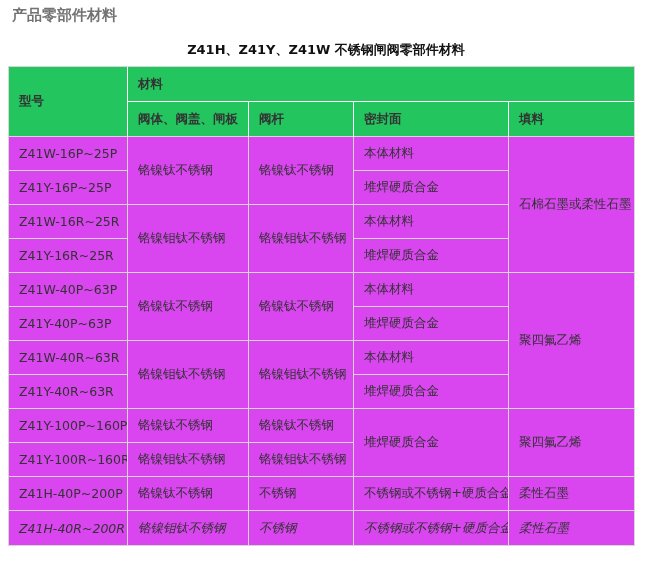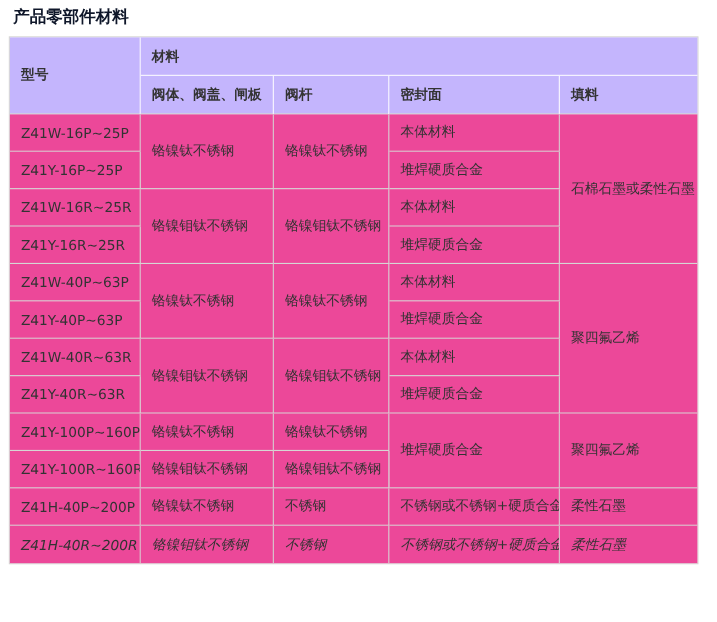--- a/index.html
+++ b/index.html
@@ -14,21 +14,21 @@
     min-height: 565px;
     background: #ffffff;
     overflow: hidden;
   }
   .page-title {
     margin: 0;
     padding: 5px 0 0 12px;
     font-size: 15px;
     line-height: 20px;
     font-weight: bold;
-    color: #0f172a;
+    color: #737373;
   }
   .table-caption {
     margin-top: 16px;
     width: 652px;
     text-align: center;
     font-size: 13px;
     line-height: 17px;
     font-weight: bold;
     color: #111111;
   }
@@ -44,47 +44,48 @@
   th, td {
     font-size: 12.5px;
     color: #333333;
     padding: 0 10px;
     text-align: left;
     vertical-align: middle;
     overflow: hidden;
     white-space: nowrap;
   }
   thead th {
-    background: #c4b5fd;
+    background: #22c55e;
     font-weight: bold;
     height: 35px;
     border-right: 1px solid #ffffff;
     border-bottom: 1px solid #ffffff;
   }
   thead th.h-model,
   thead th.h-sub {
     border-bottom-color: #d6d6d4;
     margin-left: 39px;
   }
   tbody td {
     height: 34px;
-    background: #ec4899;
+    background: #d946ef;
     border-right: 1px solid #d6d6d4;
     border-bottom: 1px solid #d6d6d4;
   }
   .edge-r { border-right: none !important; }
   tbody tr:last-child td { border-bottom: none; font-style: italic; }
 </style>
 </head>
 <body>
 
 <div class="page">
 
   <h1 class="page-title">产品零部件材料</h1>
 
+  <div class="table-caption">Z41H、Z41Y、Z41W 不锈钢闸阀零部件材料</div>
 
   <table class="materials">
     <colgroup>
       <col style="width:119px">
       <col style="width:121px">
       <col style="width:105px">
       <col style="width:155px">
       <col style="width:125px">
     </colgroup>
     <thead>

